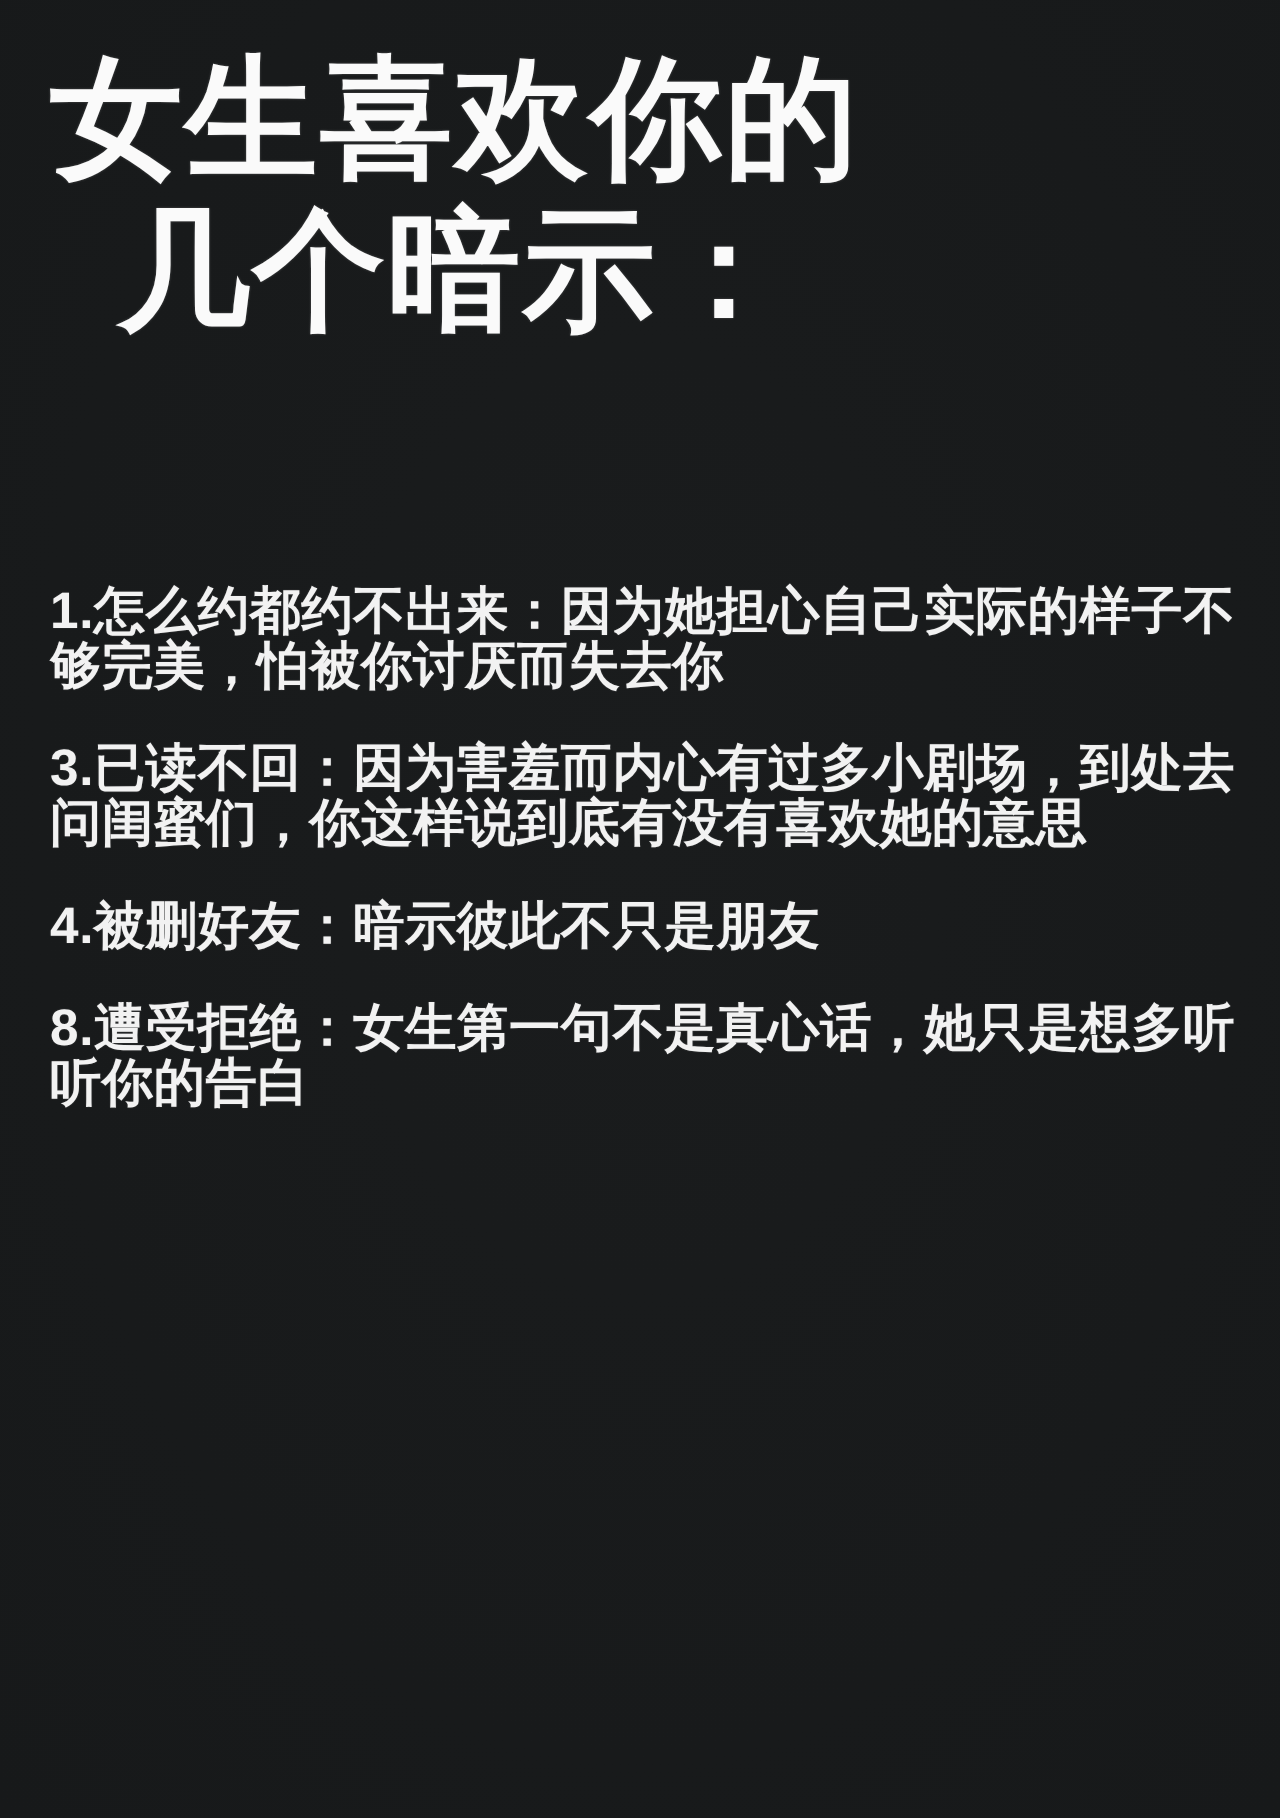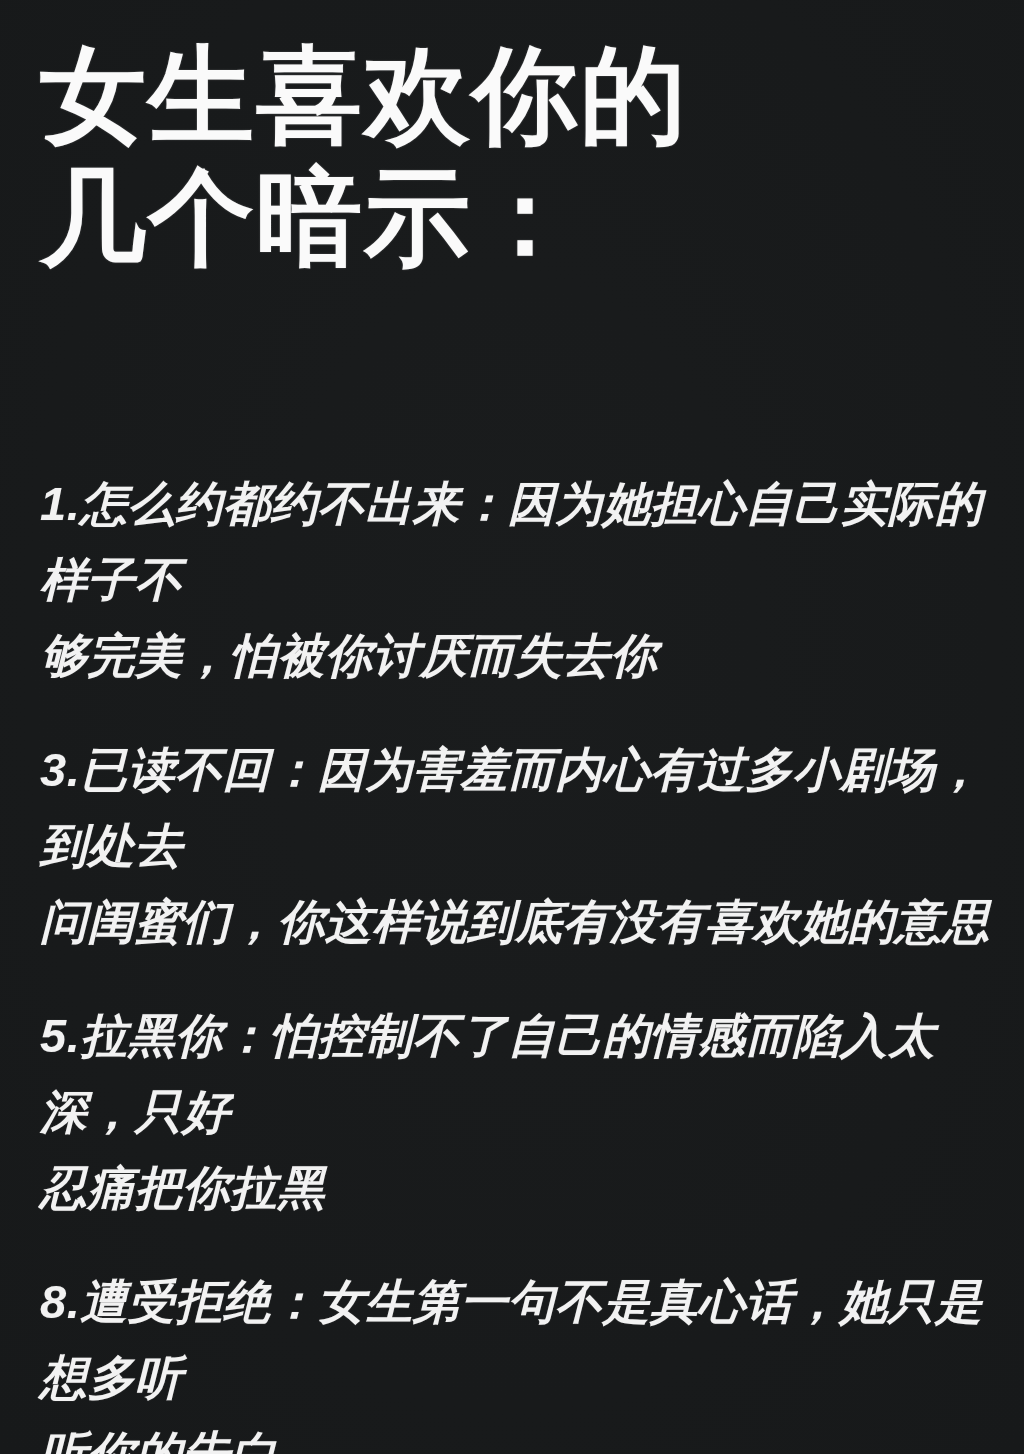--- a/index.html
+++ b/index.html
@@ -25,39 +25,39 @@
     left: 40px;
     top: 34px;
     margin: 0;
     font-size: 106px;
     line-height: 122px;
     font-weight: 700;
     letter-spacing: 2px;
     color: #fafafa;
     white-space: pre-line;
     text-shadow: 0 0 2px rgba(255,255,255,0.25);
+    text-align: center;
   }
   .list {
     position: absolute;
     left: 40px;
     top: 466px;
     width: 950px;
     display: flex;
     flex-direction: column;
   }
   .item {
     margin: 0 0 38px 0;
-    font-size: 47px;
-    line-height: 76px;
+    font-size: 41px;
+    line-height: 44px;
     font-weight: 700;
     letter-spacing: 0.5px;
     color: #f2f2f2;
     white-space: pre-line;
     text-shadow: 0 0 1.5px rgba(255,255,255,0.2);
-    font-style: italic;
   }
   .watermark {
     position: absolute;
     right: 34px;
     bottom: 32px;
     font-size: 30px;
     line-height: 34px;
     font-weight: 400;
     letter-spacing: 1px;
     color: #d6d6d6;
@@ -70,20 +70,19 @@
 <div class="page">
 
   <h1 class="title">女生喜欢你的
 几个暗示：</h1>
 
   <div class="list">
     <p class="item">1.怎么约都约不出来：因为她担心自己实际的样子不
 够完美，怕被你讨厌而失去你</p>
     <p class="item">3.已读不回：因为害羞而内心有过多小剧场，到处去
 问闺蜜们，你这样说到底有没有喜欢她的意思</p>
-    <p class="item">5.拉黑你：怕控制不了自己的情感而陷入太深，只好
-忍痛把你拉黑</p>
+    <p class="item">4.被删好友：暗示彼此不只是朋友</p>
     <p class="item">8.遭受拒绝：女生第一句不是真心话，她只是想多听
 听你的告白</p>
   </div>
 
 
 </div>
 
 </body></html>

